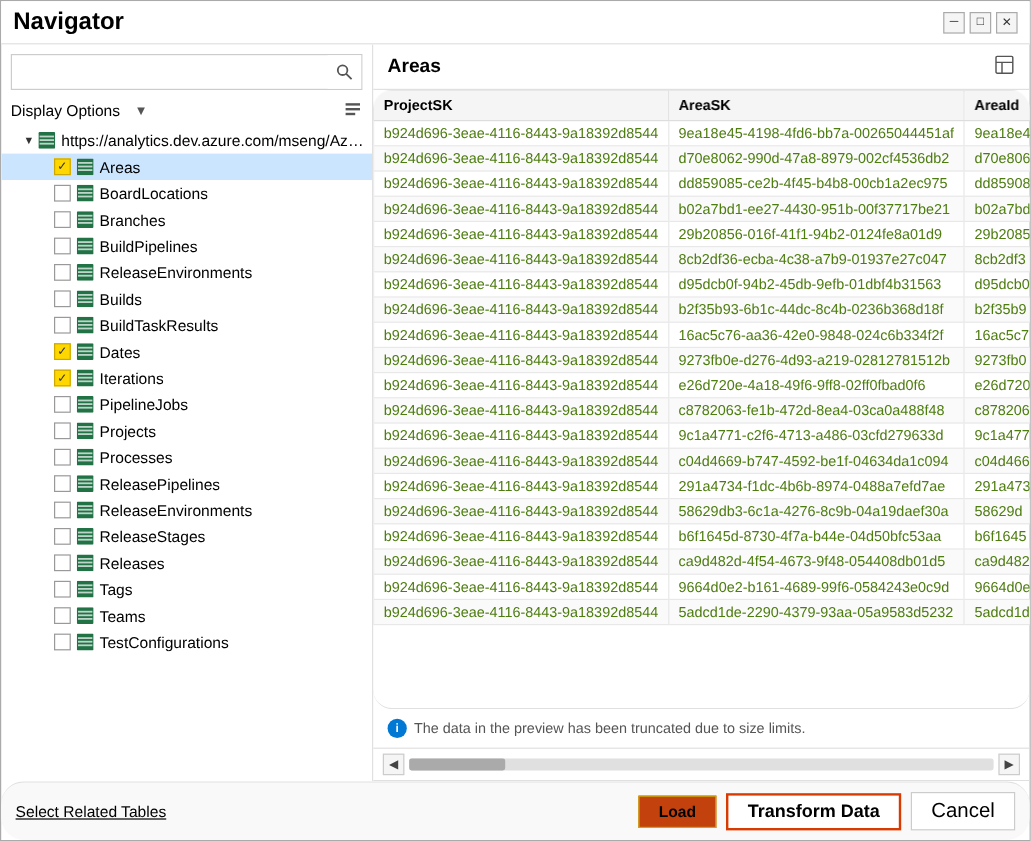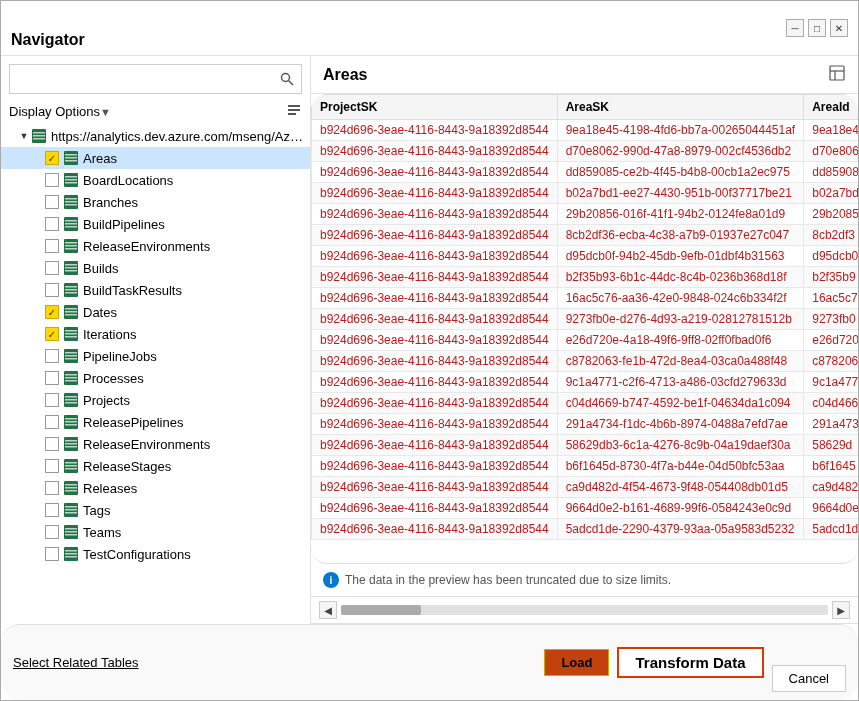--- a/index.html
+++ b/index.html
@@ -23,24 +23,23 @@
     }
     .title-bar {
       display: flex;
       align-items: center;
       justify-content: space-between;
       padding: 6px 10px;
       background: #fff;
       border-bottom: 1px solid #e0e0e0;
     }
     .title-bar-title {
-      font-size: 16px;
+      font-size: 20px;
       font-weight: 600;
       color: #000;
-      margin-top: 24px;
     }
     .title-bar-controls {
       display: flex;
       gap: 4px;
     }
     .title-btn {
       width: 18px;
       height: 18px;
       border: 1px solid #aaa;
       background: #f5f5f5;
@@ -92,21 +91,21 @@
     }
     .display-options-row {
       display: flex;
       align-items: center;
       justify-content: space-between;
       padding: 4px 8px 4px 8px;
     }
     .display-options-btn {
       display: flex;
       align-items: center;
-      gap: 0;
+      gap: 12px;
       background: none;
       border: none;
       cursor: pointer;
       font-size: 13px;
       color: #000;
     }
     .display-options-icon {
       font-size: 11px;
       color: #555;
     }
@@ -214,21 +213,21 @@
       font-weight: 600;
       white-space: nowrap;
       position: sticky;
       top: 0;
       z-index: 1;
     }
     .data-table td {
       border: 1px solid #e8e8e8;
       padding: 3px 8px;
       white-space: nowrap;
-      color: #b91c1c;
+      color: #4d7c0f;
     }
     .data-table tr:nth-child(even) td { background: #fafafa; }
     .truncation-notice {
       padding: 8px 12px;
       color: #555;
       font-size: 12px;
       display: flex;
       align-items: center;
       gap: 6px;
       border-bottom: 1px solid #e0e0e0;
@@ -314,23 +313,22 @@
       padding: 5px 16px;
       font-size: 15px;
       cursor: pointer;
       font-weight: 600;
       color: #000;
     }
     .btn-cancel {
       background: #fff;
       border: 1px solid #ccc;
       padding: 5px 16px;
-      font-size: 13px;
-      cursor: pointer;
-      margin-top: 32px;
+      font-size: 17px;
+      cursor: pointer;
     }
     .left-panel-inner {
       display: flex;
       flex: 1;
       overflow: hidden;
     }
     .tree-scroll-area {
       flex: 1;
       overflow-y: scroll;
       overflow-x: hidden;
@@ -529,34 +527,34 @@
                 <div class="tree-expand"></div>
                 <div class="tree-checkbox"></div>
                 <div class="table-icon">
                   <svg viewBox="0 0 14 14">
                     <rect x="0" y="0" width="14" height="14" rx="1" fill="#217346"></rect>
                     <rect x="1" y="3" width="12" height="1.5" fill="#fff" opacity="0.7"></rect>
                     <rect x="1" y="6" width="12" height="1.5" fill="#fff" opacity="0.7"></rect>
                     <rect x="1" y="9" width="12" height="1.5" fill="#fff" opacity="0.7"></rect>
                   </svg>
                 </div>
+                <span class="tree-label">Projects</span>
+              </div>
+              <div class="tree-node indent2">
+                <div class="tree-expand"></div>
+                <div class="tree-checkbox"></div>
+                <div class="table-icon">
+                  <svg viewBox="0 0 14 14">
+                    <rect x="0" y="0" width="14" height="14" rx="1" fill="#217346"></rect>
+                    <rect x="1" y="3" width="12" height="1.5" fill="#fff" opacity="0.7"></rect>
+                    <rect x="1" y="6" width="12" height="1.5" fill="#fff" opacity="0.7"></rect>
+                    <rect x="1" y="9" width="12" height="1.5" fill="#fff" opacity="0.7"></rect>
+                  </svg>
+                </div>
                 <span class="tree-label">Processes</span>
-              </div>
-              <div class="tree-node indent2">
-                <div class="tree-expand"></div>
-                <div class="tree-checkbox"></div>
-                <div class="table-icon">
-                  <svg viewBox="0 0 14 14">
-                    <rect x="0" y="0" width="14" height="14" rx="1" fill="#217346"></rect>
-                    <rect x="1" y="3" width="12" height="1.5" fill="#fff" opacity="0.7"></rect>
-                    <rect x="1" y="6" width="12" height="1.5" fill="#fff" opacity="0.7"></rect>
-                    <rect x="1" y="9" width="12" height="1.5" fill="#fff" opacity="0.7"></rect>
-                  </svg>
-                </div>
-                <span class="tree-label">Projects</span>
               </div>
               <div class="tree-node indent2">
                 <div class="tree-expand"></div>
                 <div class="tree-checkbox"></div>
                 <div class="table-icon">
                   <svg viewBox="0 0 14 14">
                     <rect x="0" y="0" width="14" height="14" rx="1" fill="#217346"></rect>
                     <rect x="1" y="3" width="12" height="1.5" fill="#fff" opacity="0.7"></rect>
                     <rect x="1" y="6" width="12" height="1.5" fill="#fff" opacity="0.7"></rect>
                     <rect x="1" y="9" width="12" height="1.5" fill="#fff" opacity="0.7"></rect>

